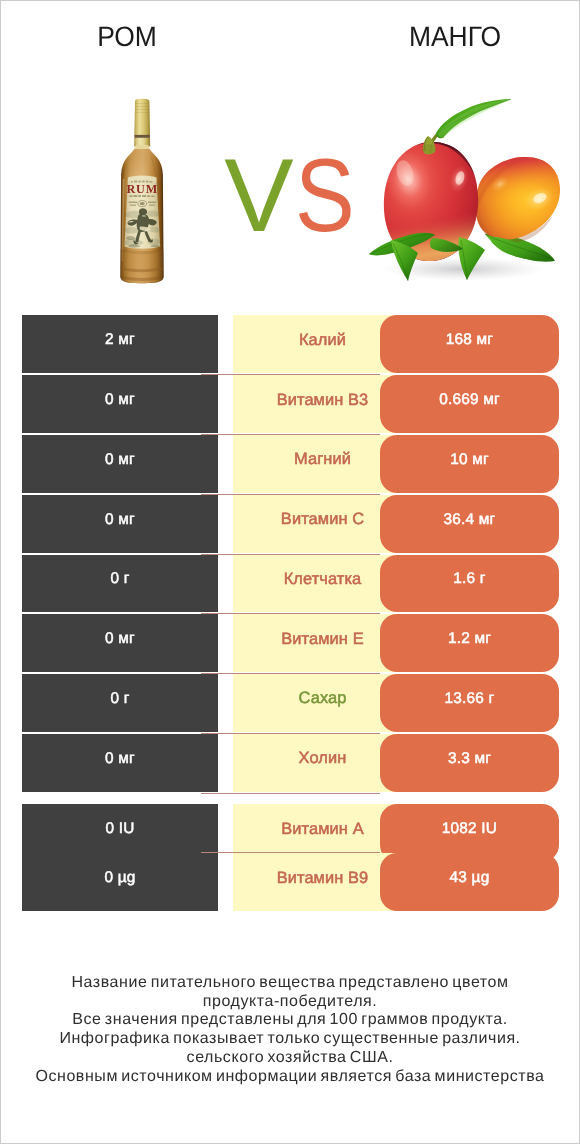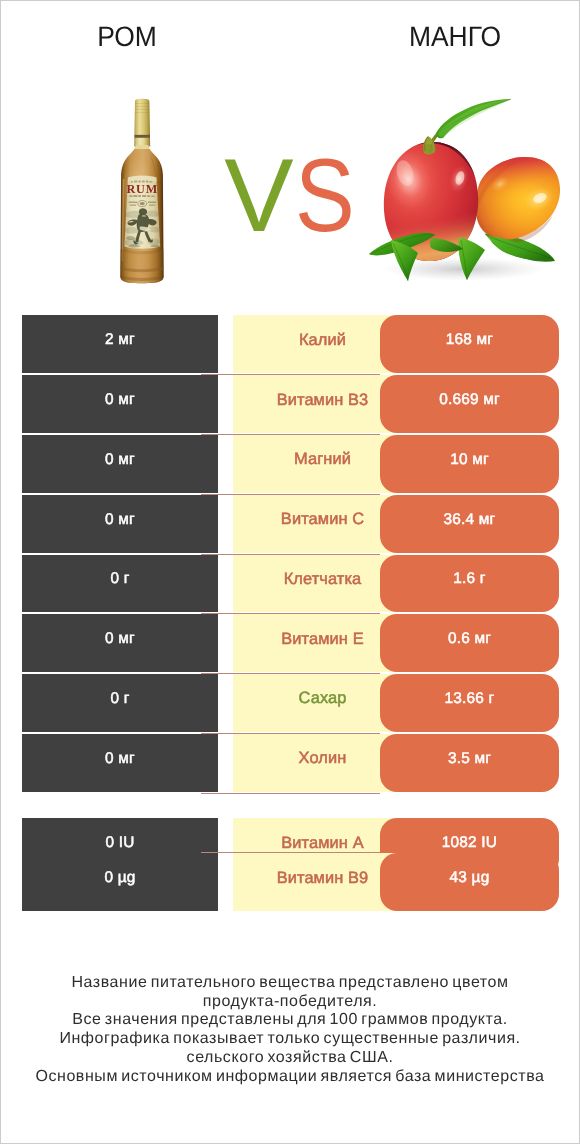--- a/index.html
+++ b/index.html
@@ -354,33 +354,33 @@
         <div class="cell cR">36.4 мг</div>
       </div>
       <div class="row" style="top: 239.12px;">
         <div class="cell cL">0 г</div>
         <div class="cell cM lbl-orange">Клетчатка</div>
         <div class="cell cR">1.6 г</div>
       </div>
       <div class="row" style="top: 298.9px;">
         <div class="cell cL">0 мг</div>
         <div class="cell cM lbl-orange">Витамин E</div>
-        <div class="cell cR">0.6 мг</div>
+        <div class="cell cR">1.2 мг</div>
       </div>
       <div class="row" style="top: 358.68px;">
         <div class="cell cL">0 г</div>
         <div class="cell cM lbl-green">Сахар</div>
         <div class="cell cR">13.66 г</div>
       </div>
       <div class="row" style="top: 418.46px;">
         <div class="cell cL">0 мг</div>
         <div class="cell cM lbl-orange">Холин</div>
-        <div class="cell cR">3.5 мг</div>
-      </div>
-      <div class="row" style="top: 503px;">
+        <div class="cell cR">3.3 мг</div>
+      </div>
+      <div class="row" style="top: 489px;">
         <div class="cell cL">0 IU</div>
         <div class="cell cM lbl-orange">Витамин A</div>
         <div class="cell cR">1082 IU</div>
       </div>
       <div class="row" style="top: 538.02px;">
         <div class="cell cL">0 µg</div>
         <div class="cell cM lbl-orange">Витамин B9</div>
         <div class="cell cR">43 µg</div>
       </div>
       <div class="sepM" style="top: 58.78px;"></div>

